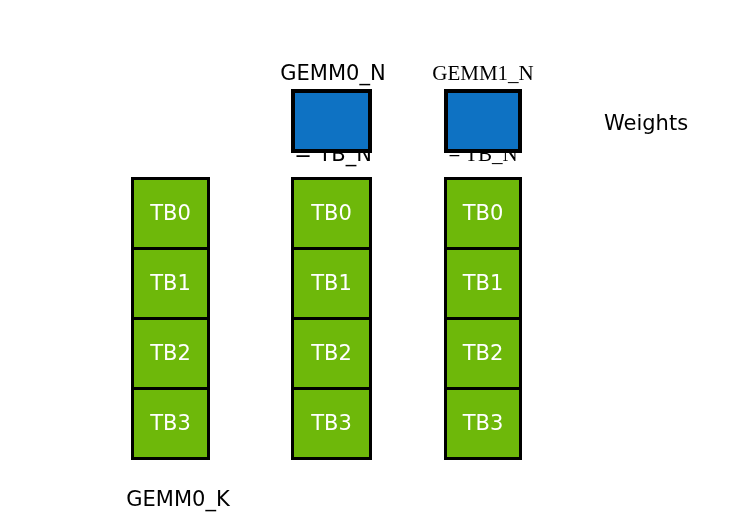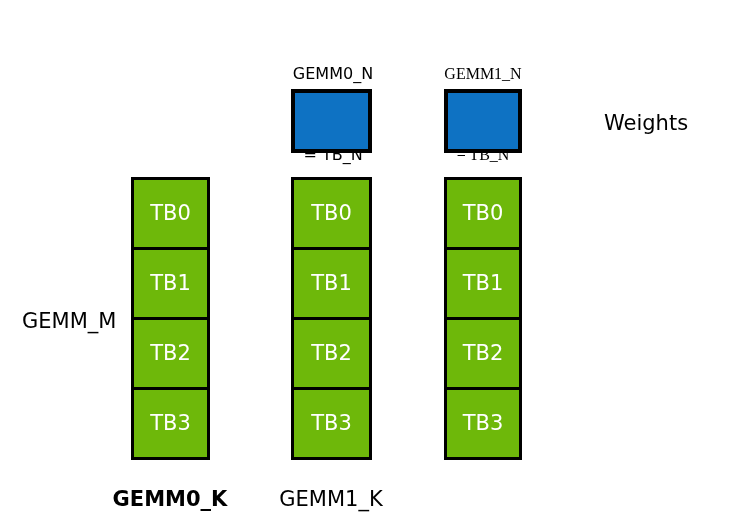--- a/index.html
+++ b/index.html
@@ -26,21 +26,21 @@
     font-size: 21px;
     line-height: 26px;
     white-space: pre;
     letter-spacing: 0px;
   }
   .label-center {
     text-align: center;
   }
 
   .top-label {
-    font-size: 16px;
+    font-size: 21px;
     line-height: 27px;
   }
 
   
   .weight-block {
     position: absolute;
     background: #0E72C3;
     border: 4px solid #000000;
     box-sizing: border-box;
   }
@@ -89,21 +89,20 @@
     <div>= TB_N</div>
   </div>
 
   <div class="weight-block" style="left: 291px; top: 89px; width: 81px; height: 64px;"></div>
 
   <div class="weight-block" style="left: 444px; top: 89px; width: 78px; height: 64px;"></div>
 
   <div class="label" style="left: 604px; top: 110px;">Weights</div>
 
 
-  <div class="label" style="left: 22px; top: 308px;">GEMM_M</div>
 
   <div class="activation-column" style="left: 131px; top: 177px; width: 79px; height: 295px;">
     <div class="tb-cell">
       <span class="tb-cell-label">TB0</span>
     </div>
     <div class="tb-cell">
       <span class="tb-cell-label">TB1</span>
     </div>
     <div class="tb-cell">
       <span class="tb-cell-label">TB2</span>
@@ -136,17 +135,16 @@
       <span class="tb-cell-label">TB1</span>
     </div>
     <div class="tb-cell">
       <span class="tb-cell-label">TB2</span>
     </div>
     <div class="tb-cell">
       <span class="tb-cell-label">TB3</span>
     </div>
   </div>
 
-  <div class="label label-center" style="left: 95px; top: 486px; width: 150px; font-weight: bold;">GEMM0_K</div>
+  <div class="label label-center" style="left: 103px; top: 486px; width: 150px;">GEMM0_K</div>
 
-  <div class="label label-center" style="left: 256px; top: 486px; width: 150px;">GEMM1_K</div>
 
 </div>
 
 </body></html>

